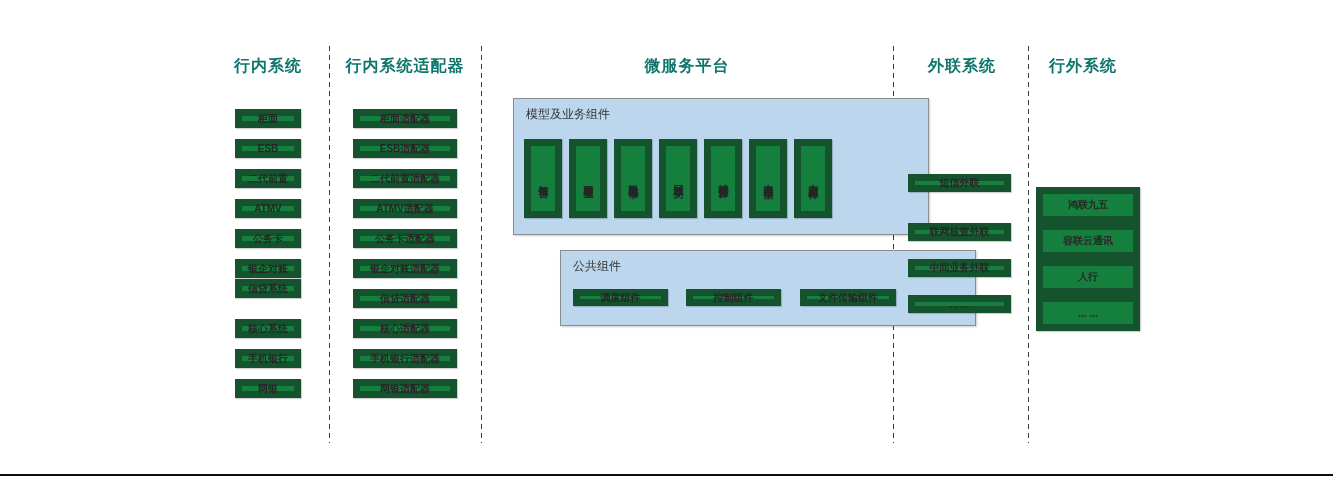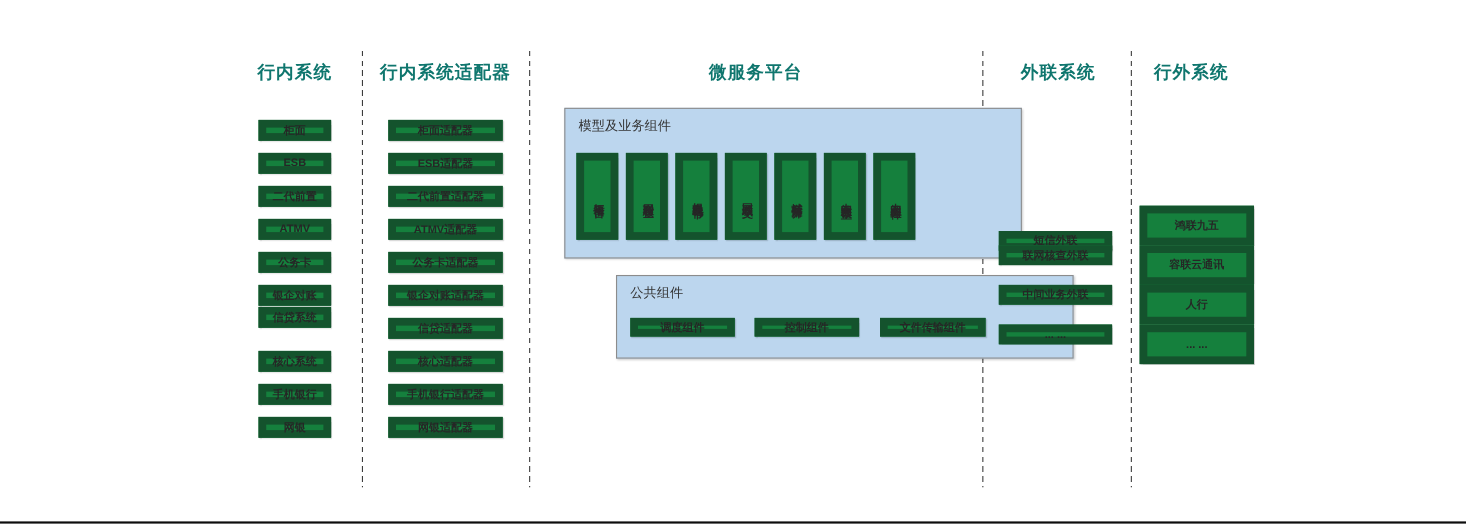--- a/index.html
+++ b/index.html
@@ -114,21 +114,21 @@
 
   <div class="panel" style="top:250px;height:76px;margin-left:47px;">
     <div class="panel-title">公共组件</div>
     <div class="gbox hbox" style="left:12px;">调度组件</div>
     <div class="gbox hbox" style="left:125px;">控制组件</div>
     <div class="gbox hbox" style="left:239px;width:96px;">文件传输组件</div>
   </div>
 
 
   <div class="col4">
-    <div class="gbox" style="top:174px;margin-top:36px;">短信外联</div>
+    <div class="gbox" style="top:174px;">短信外联</div>
     <div class="gbox" style="top:223px;">联网核查外联</div>
     <div class="gbox" style="top:259px;">中间业务外联</div>
     <div class="gbox" style="top:295px;">... ...</div>
   </div>
 
   <div class="col5">
     <div class="gbox" style="top:187px;">鸿联九五</div>
     <div class="gbox" style="top:223px;">容联云通讯</div>
     <div class="gbox" style="top:259px;">人行</div>
     <div class="gbox" style="top:295px;">... ...</div>

